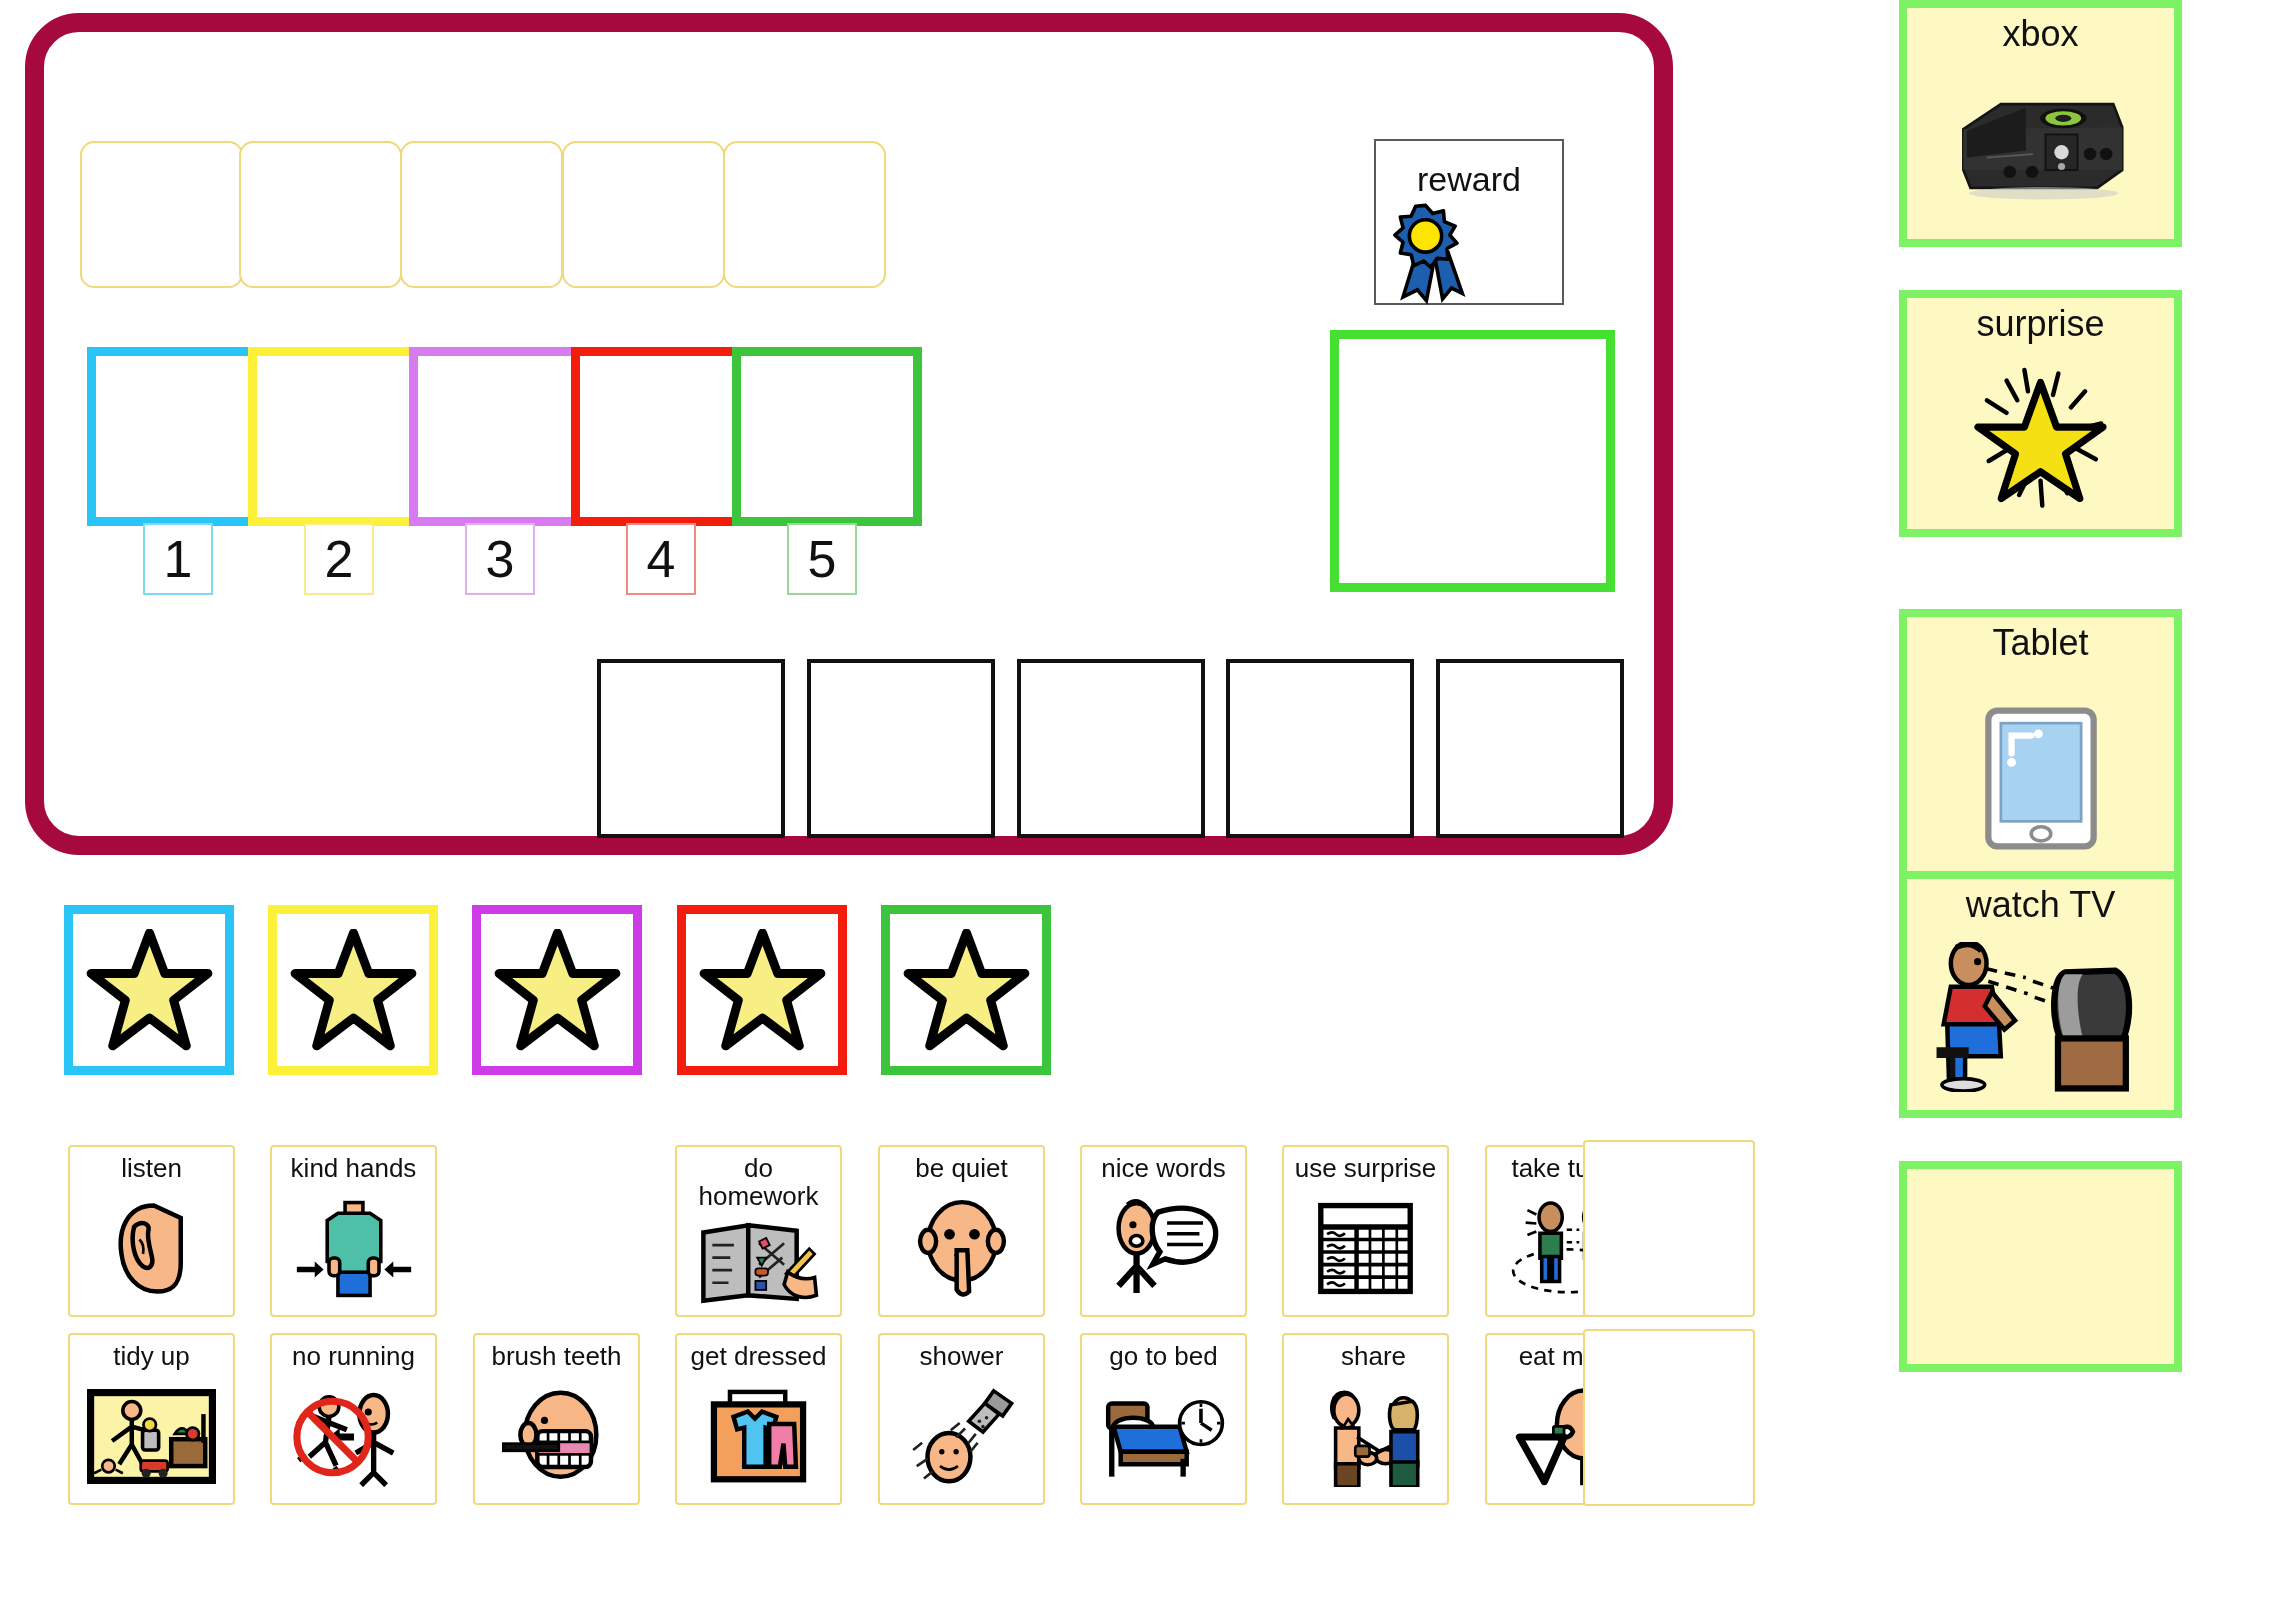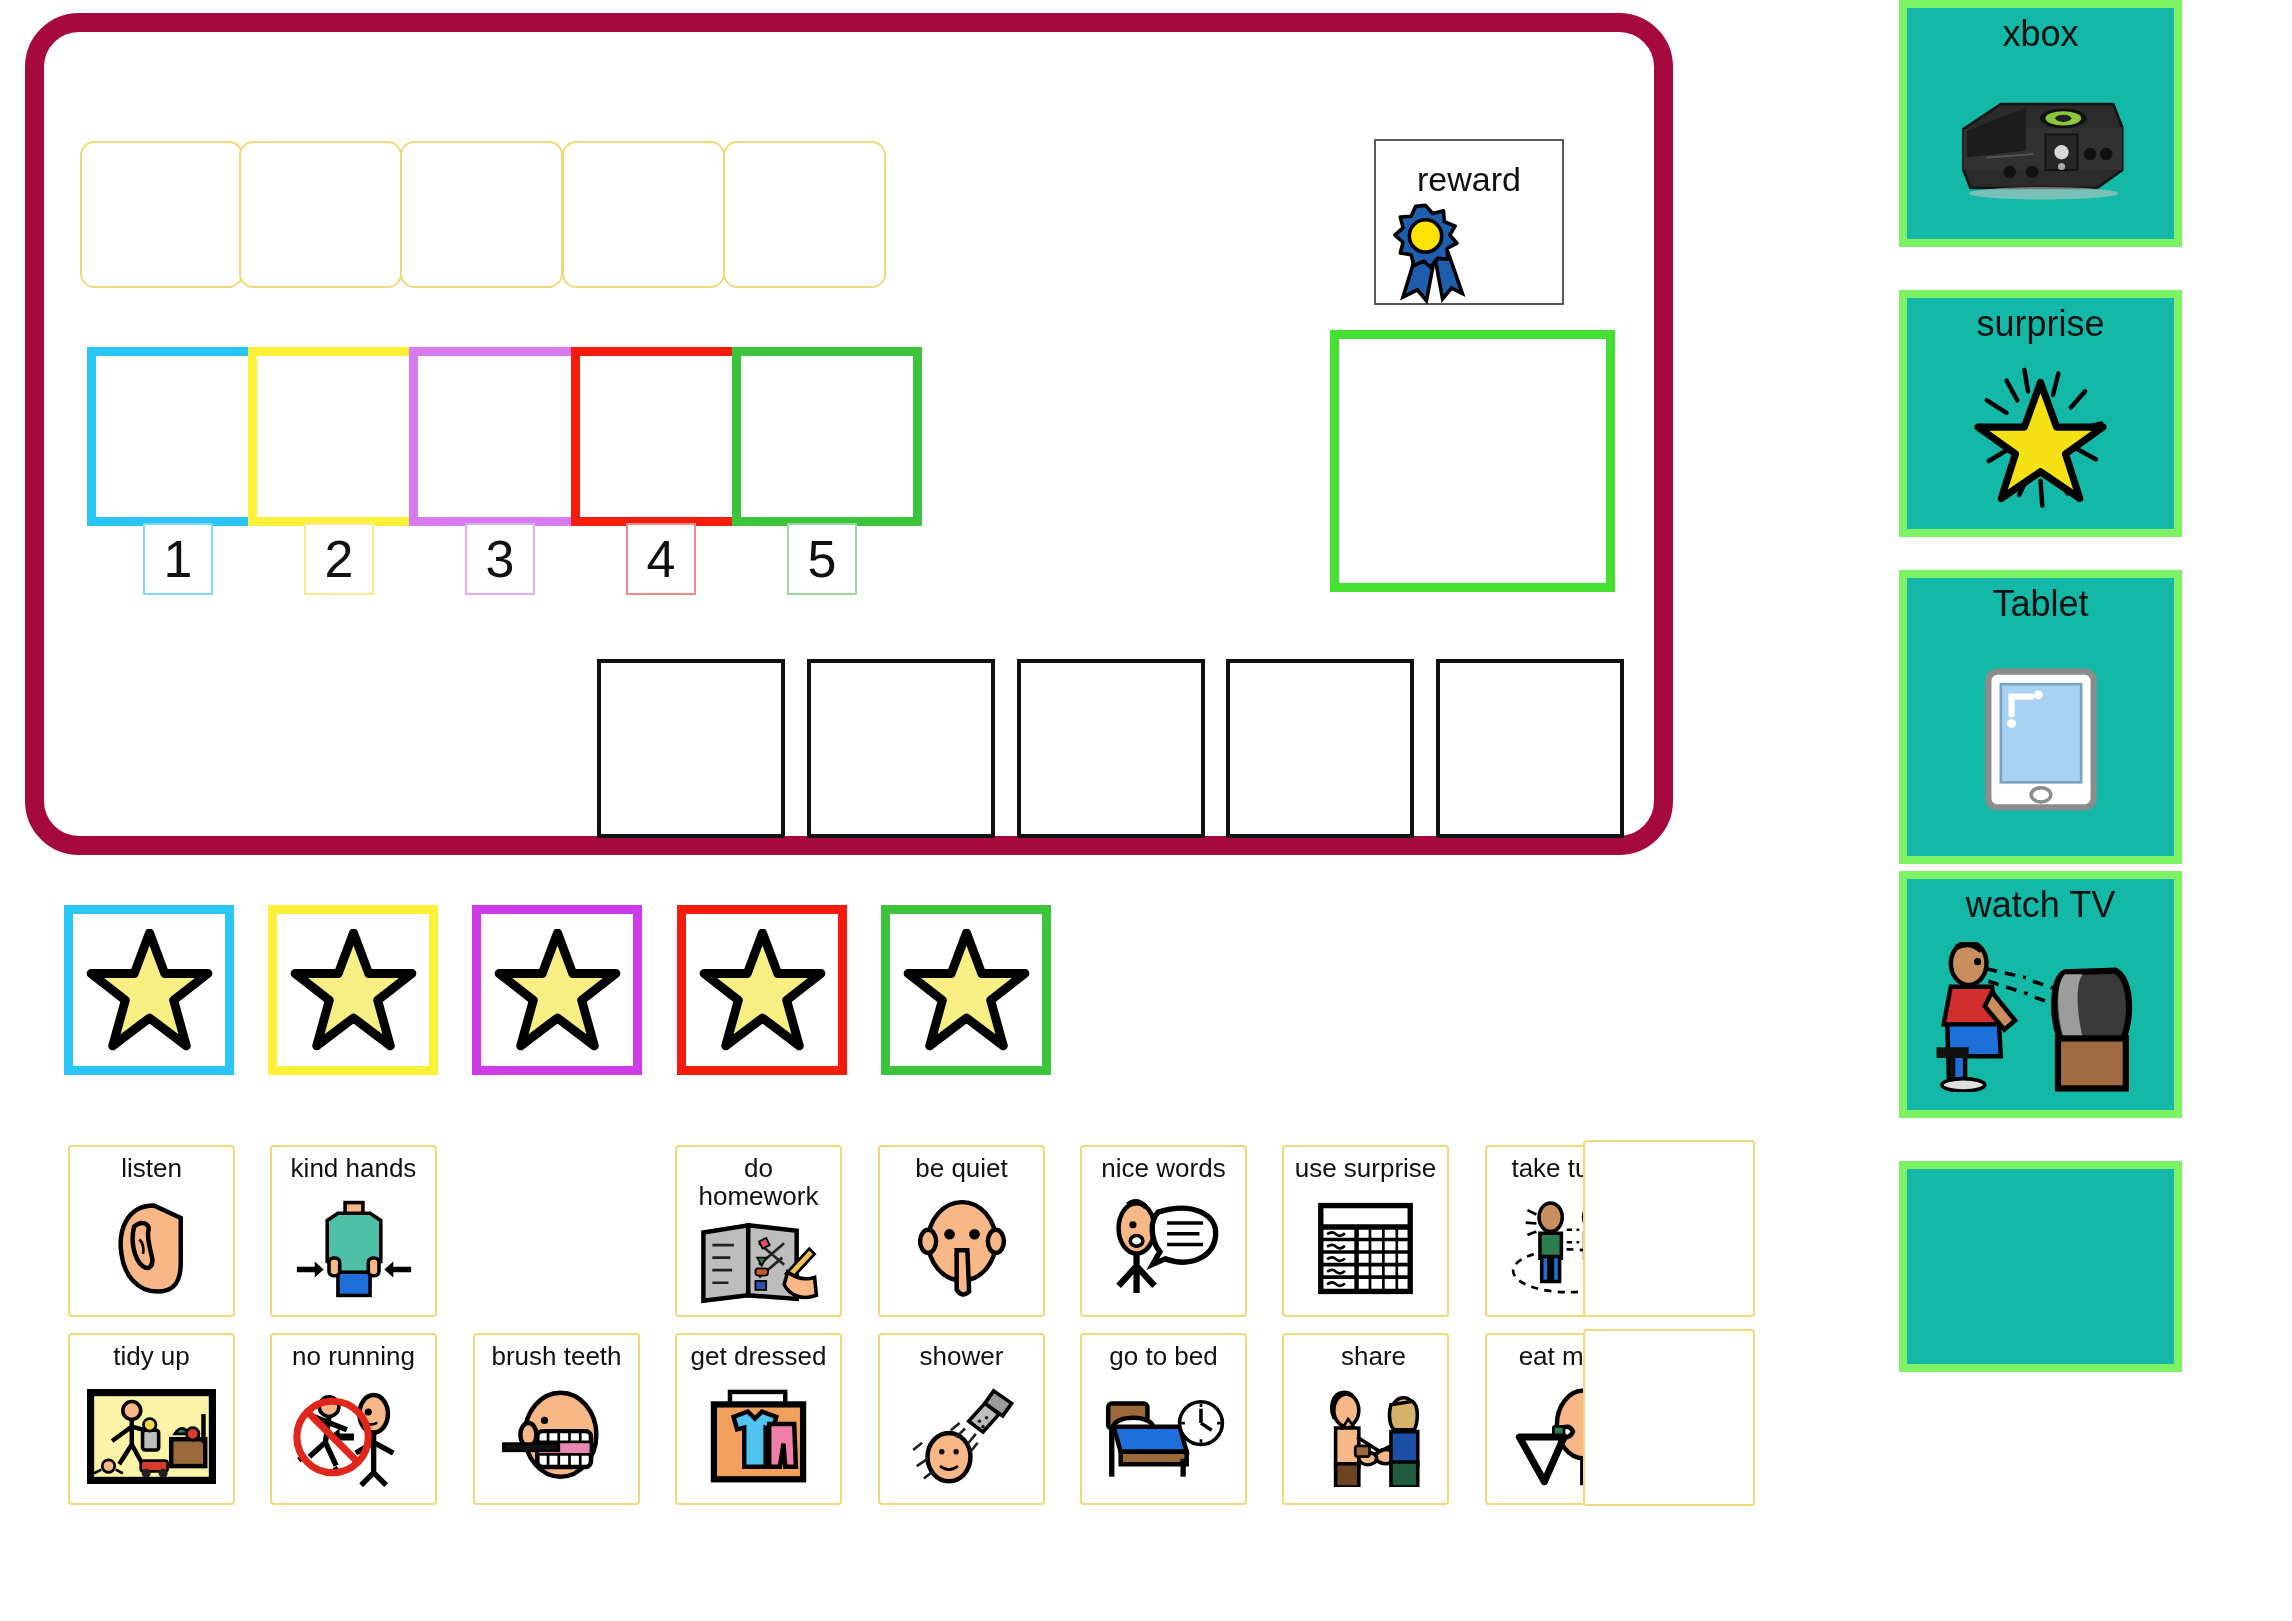--- a/index.html
+++ b/index.html
@@ -126,21 +126,21 @@
     display: flex; align-items: center; justify-content: center;
     width: 100%;
   }
 
   
   .side-card {
     position: absolute;
     left: 1899px;
     width: 283px;
     border: 8px solid #7DF264;
-    background: #14b8a6;
+    background: #fef9c3;
     display: flex; flex-direction: column; align-items: center;
   }
   .side-label {
     font-size: 36px;
     color: #111;
     text-align: center;
     padding-top: 7.2px;
     line-height: 1.05;
   }
   .side-art {
@@ -554,21 +554,21 @@
           <line x1="152" y1="110" x2="130" y2="98"></line>
           <line x1="92" y1="162" x2="90" y2="134"></line>
           <line x1="66" y1="150" x2="76" y2="130"></line>
           <line x1="120" y1="148" x2="110" y2="128"></line>
         </g>
         <path d="M90 24 L108 74 L160 74 L118 104 L134 154 L90 124 L46 154 L62 104 L20 74 L72 74 Z" fill="#F5E014" stroke="#000" stroke-width="8" stroke-linejoin="round"></path>
       </svg>
     </div>
   </div>
 
-  <div class="side-card" style="top:570px; height:294px;">
+  <div class="side-card" style="top:609px; height:294px;">
     <div class="side-label">Tablet</div>
     <div class="side-art">
       <svg width="116" height="143" viewBox="0 0 130 160">
         <rect x="6" y="4" width="118" height="152" rx="10" fill="#fff" stroke="#8C8C8C" stroke-width="7"></rect>
         <rect x="20" y="18" width="90" height="110" fill="#A8D2F2" stroke="#7BA3C4" stroke-width="3"></rect>
         <path d="M32 52 L32 32 L54 32" fill="none" stroke="#fff" stroke-width="7" stroke-linecap="round"></path>
         <circle cx="62" cy="30" r="5" fill="#fff"></circle>
         <circle cx="32" cy="62" r="5" fill="#fff"></circle>
         <ellipse cx="65" cy="142" rx="11" ry="8" fill="#fff" stroke="#8C8C8C" stroke-width="4"></ellipse>
       </svg>

